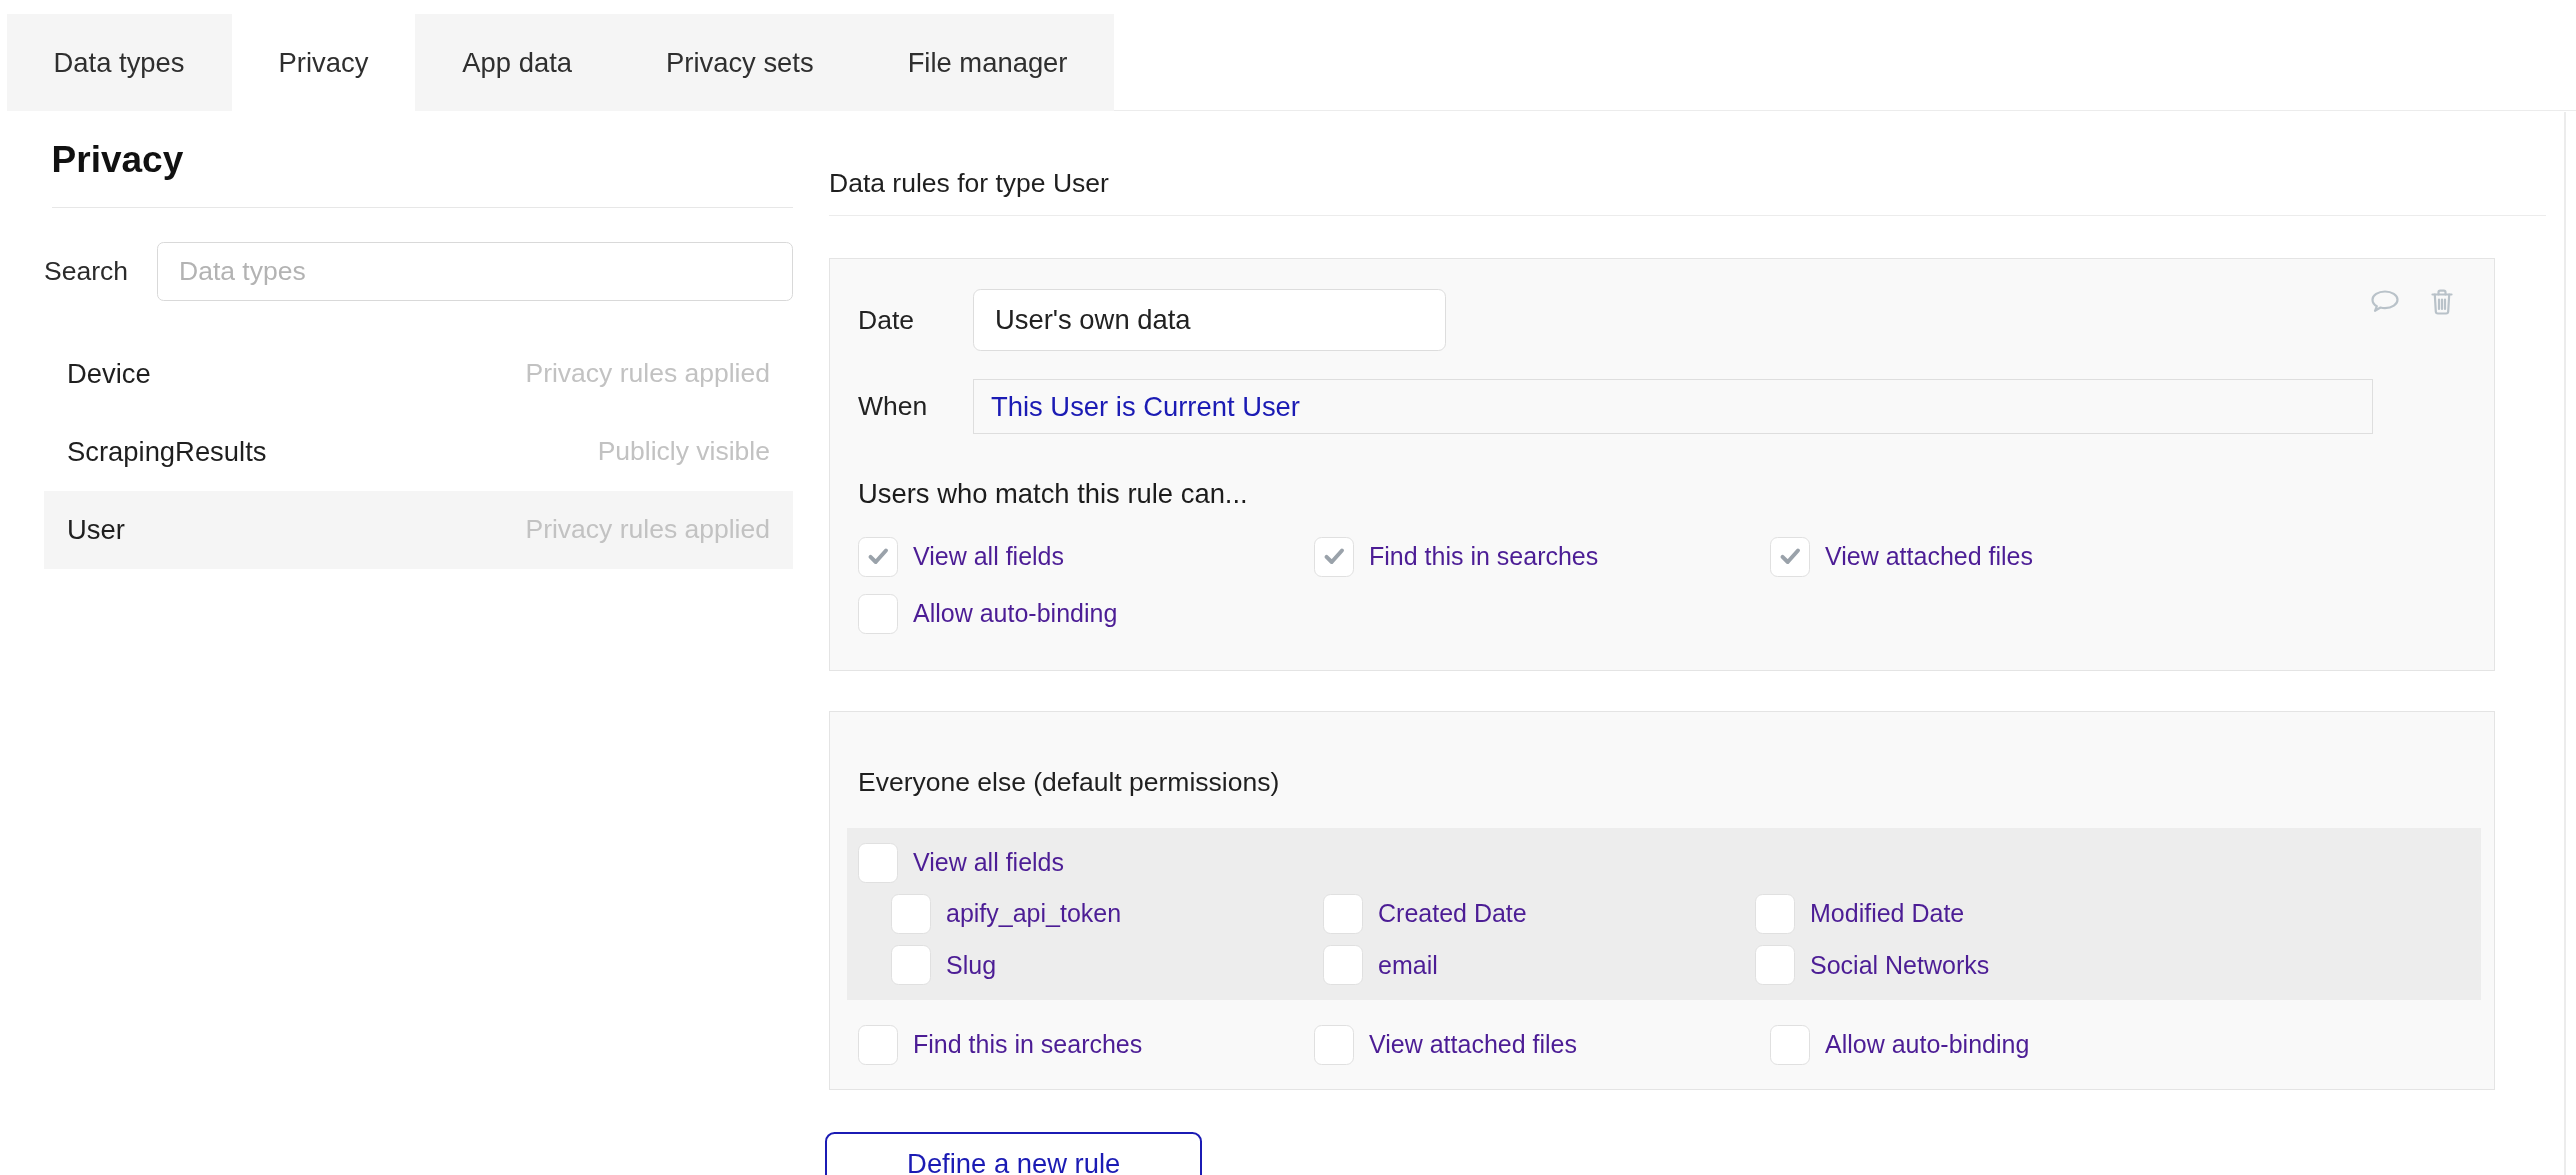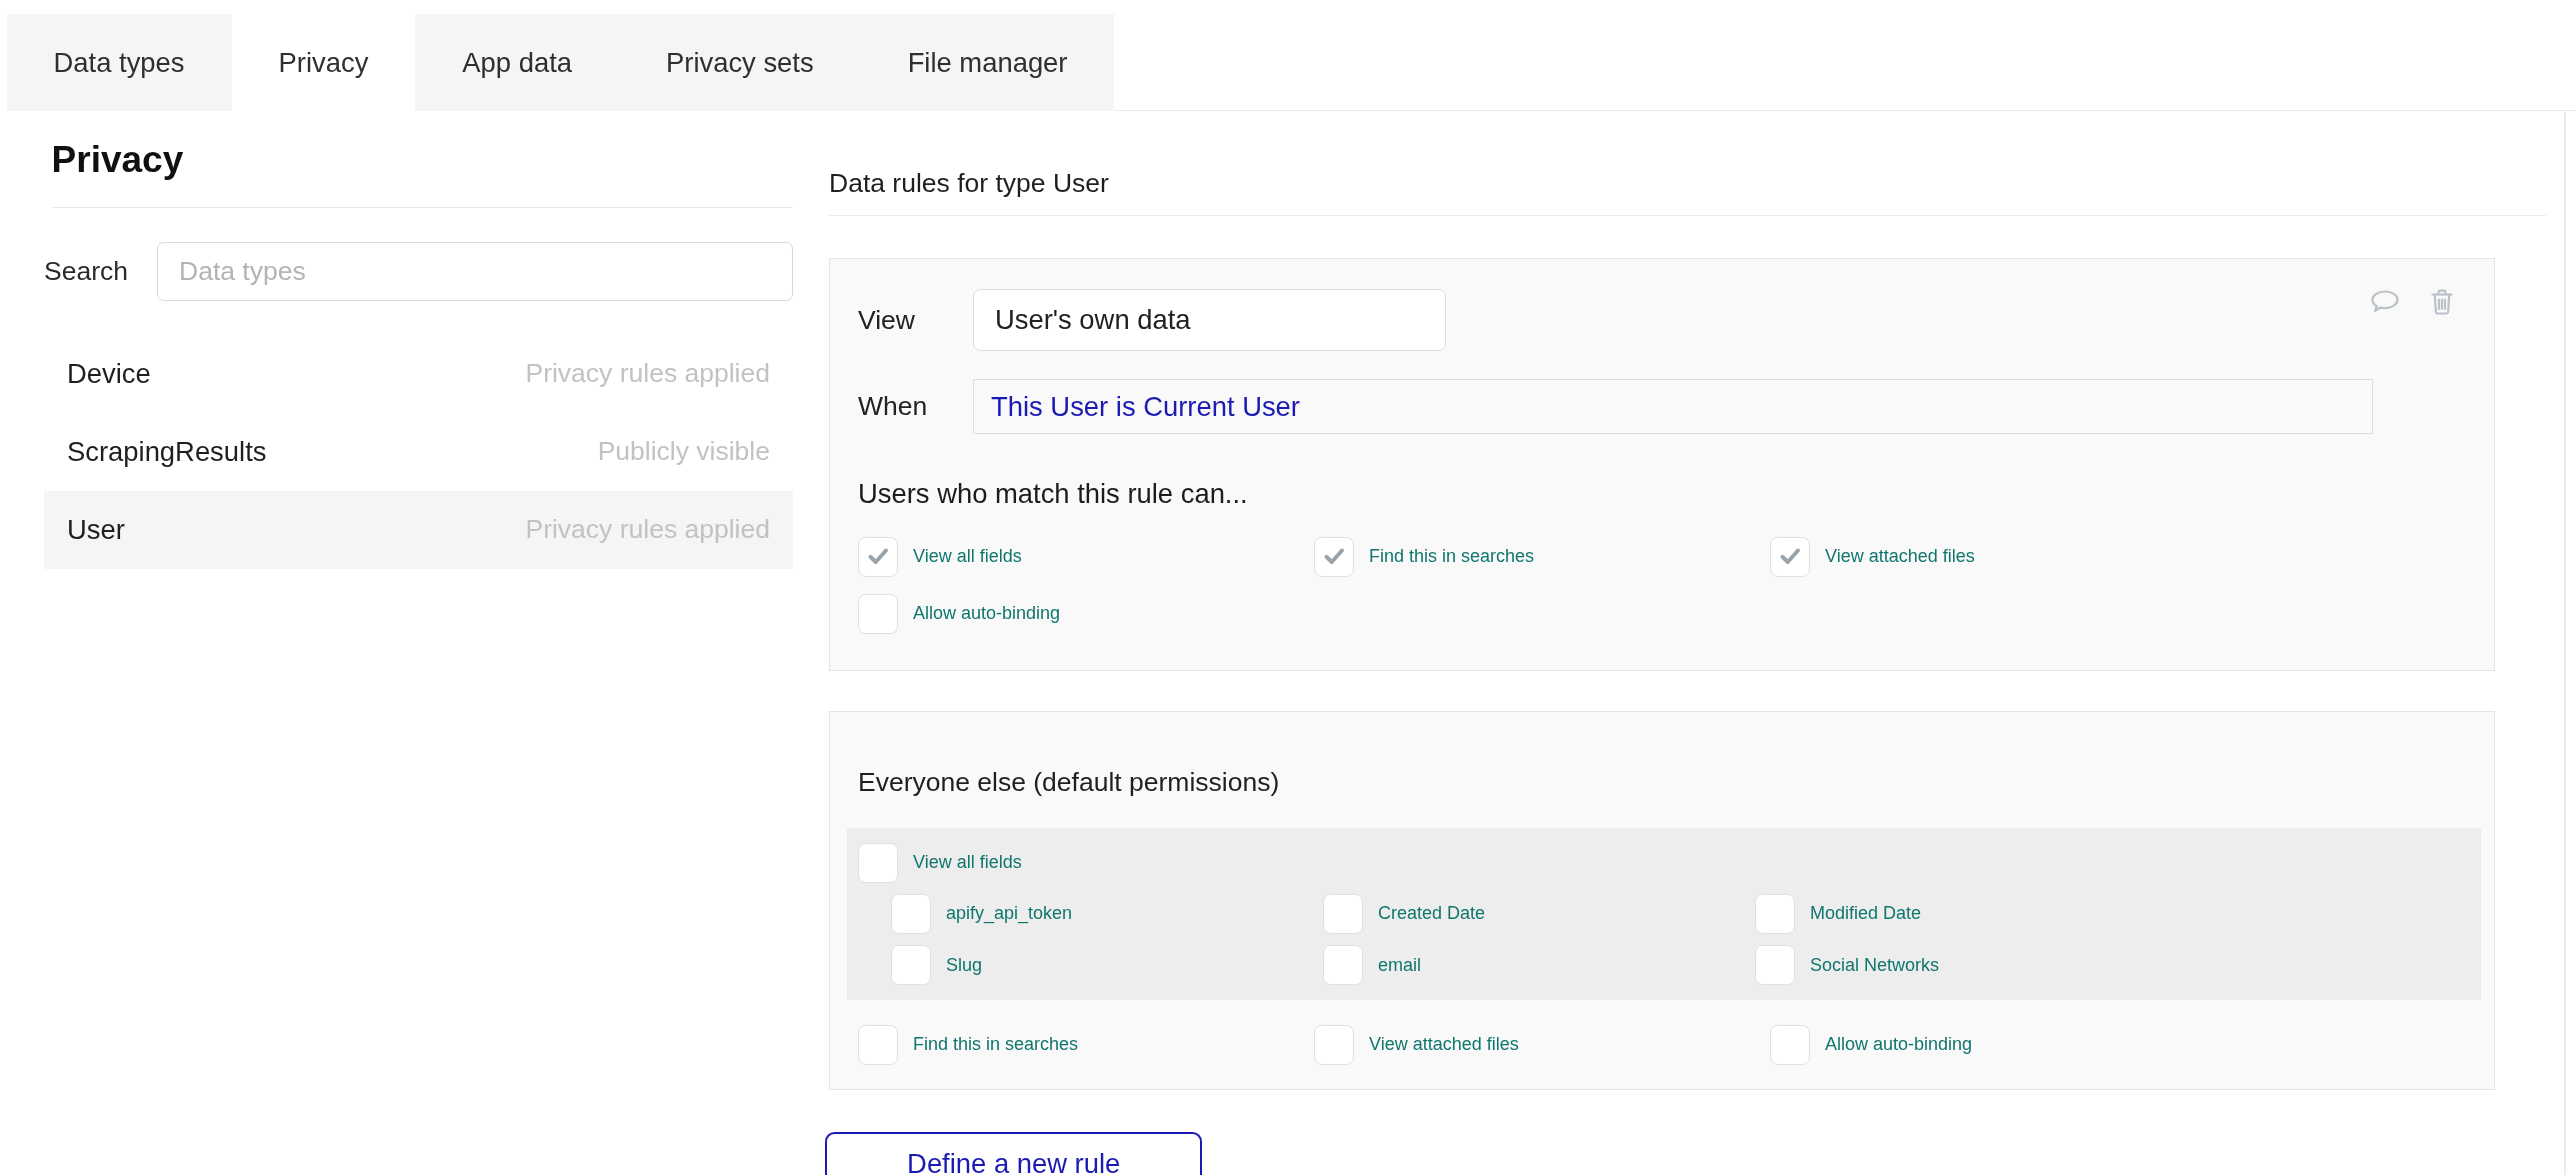--- a/index.html
+++ b/index.html
@@ -70,21 +70,21 @@
   .subtitle { margin-top: 44px; font-size: 27.4px; color: #1c1c1c; }
 
   .perm-grid { display: grid; grid-template-columns: 456px 456px 456px; row-gap: 17px; margin-top: 26.5px; }
   .cb-item { display: flex; align-items: center; gap: 15px; cursor: pointer; }
   .checkbox {
     width: 40px; height: 40px; border: 1.9px solid #e0e0e0; border-radius: 7.6px;
     background: #ffffff; display: flex; align-items: center; justify-content: center; flex-shrink: 0;
   }
   .check { visibility: hidden; }
   .cb-item[data-checked="true"] .check { visibility: visible; }
-  .cb-label { font-size: 18px; color: #0f766e; white-space: nowrap; }
+  .cb-label { font-size: 25px; color: #4c1d95; white-space: nowrap; }
 
   .card2 { margin-top: 40px; padding: 55px 28px 24.6px 28px; }
   .card2-title { font-size: 26.5px; color: #1f1f1f; }
   .inner-section { background: #ededed; margin: 30px -15px 0 -11.4px; padding: 15px 11.4px 15px 11.4px; }
   .fields-grid { display: grid; grid-template-columns: 432px 432px 432px; row-gap: 11.4px; margin: 11.4px 0 0 33px; }
   .perm-grid.bottom { margin-top: 24.6px; }
 
   .new-rule-btn {
     margin: 42px 0 0 -3.8px; width: 377px; height: 63px;
     border: 2.8px solid #1b1bb4; border-radius: 9.5px; background: #ffffff;
@@ -156,21 +156,21 @@
           <svg width="32" height="32" viewBox="0 0 32 32" fill="none" stroke="#b9c2c9" stroke-width="2.2" stroke-linecap="round" stroke-linejoin="round">
             <path d="M6.5 8.5h19"></path>
             <path d="M12.5 8.5V6.3c0-.9.7-1.6 1.6-1.6h3.8c.9 0 1.6.7 1.6 1.6v2.2"></path>
             <path d="M8.8 8.5l1 17a2.1 2.1 0 0 0 2.1 2h8.2a2.1 2.1 0 0 0 2.1-2l1-17"></path>
             <path d="M13 13.5v9.5M16 13.5v9.5M19 13.5v9.5"></path>
           </svg>
         </button>
       </div>
 
       <div class="field-row">
-        <span class="field-label">View</span>
+        <span class="field-label">Date</span>
         <input class="name-input" type="text" value="User's own data" style="">
       </div>
 
       <div class="field-row when-row">
         <span class="field-label">When</span>
         <div class="when-box">
           <span class="when-value">This User is Current User</span>
         </div>
       </div>
 

